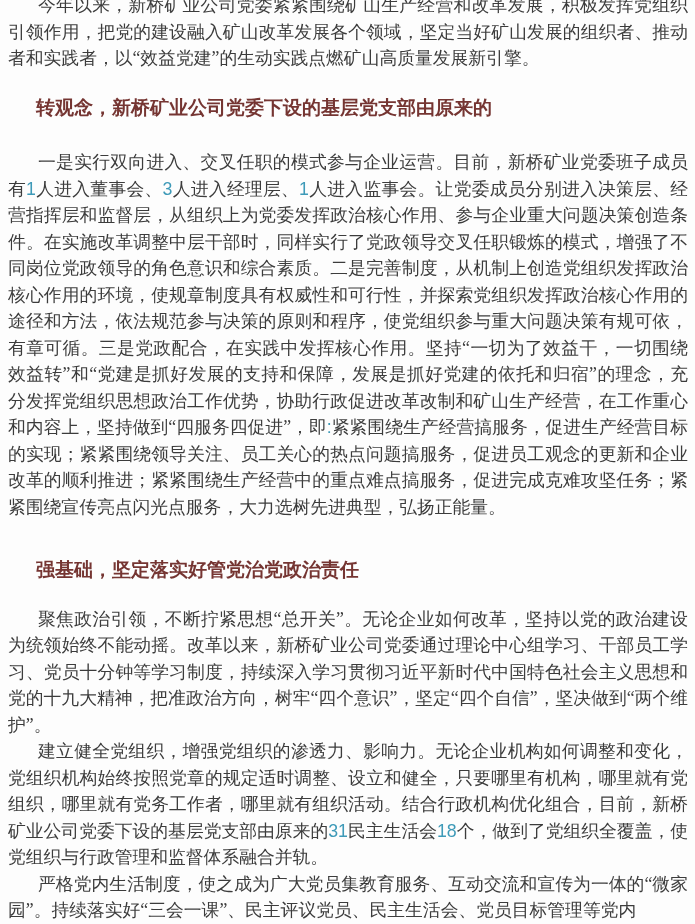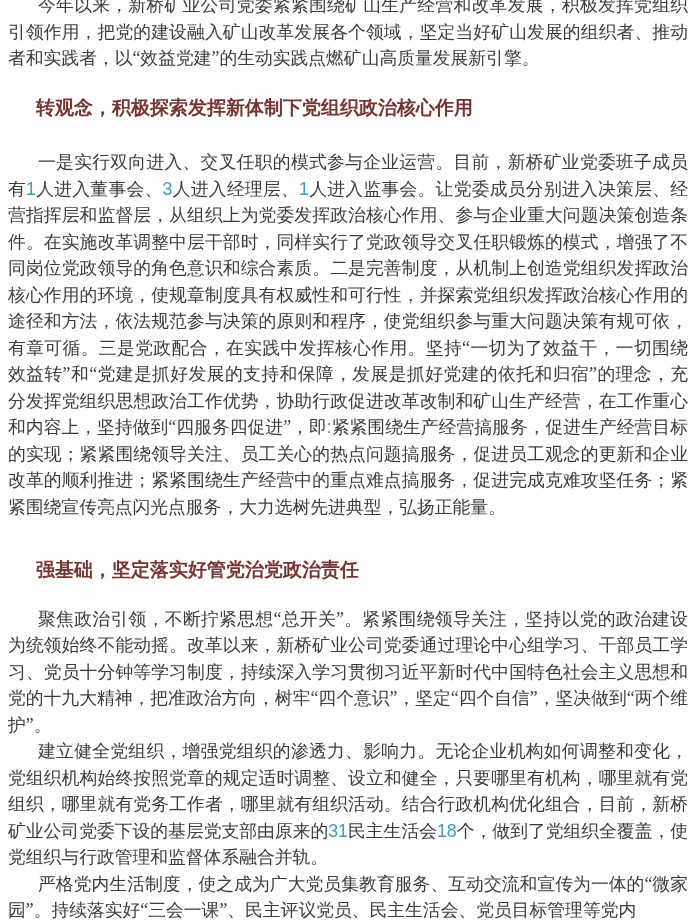--- a/index.html
+++ b/index.html
@@ -44,26 +44,26 @@
   }
 </style>
 </head>
 <body>
 
 <div class="page">
   <article>
 
     <p class="para"><span>今年以来，新桥矿业公司党委紧紧围绕矿山生产经营和改革发展，积极发挥党组织引领作用，把党的建设融入矿山改革发展各个领域，坚定当好矿山发展的组织者、推动者和实践者，以“效益党建”的生动实践点燃矿山高质量发展新引擎。</span></p>
 
-    <h2 class="section-heading">转观念，积极探索发挥新体制下党组织政治核心作用</h2>
+    <h2 class="section-heading">转观念，新桥矿业公司党委下设的基层党支部由原来的</h2>
 
     <p class="para"><span>一是实行双向进入、交叉任职的模式参与企业运营。目前，新桥矿业党委班子成员有</span><span class="num">1</span><span>人进入董事会、</span><span class="num">3</span><span>人进入经理层、</span><span class="num">1</span><span>人进入监事会。让党委成员分别进入决策层、经营指挥层和监督层，从组织上为党委发挥政治核心作用、参与企业重大问题决策创造条件。在实施改革调整中层干部时，同样实行了党政领导交叉任职锻炼的模式，增强了不同岗位党政领导的角色意识和综合素质。二是完善制度，从机制上创造党组织发挥政治核心作用的环境，使规章制度具有权威性和可行性，并探索党组织发挥政治核心作用的途径和方法，依法规范参与决策的原则和程序，使党组织参与重大问题决策有规可依，有章可循。三是党政配合，在实践中发挥核心作用。坚持“一切为了效益干，一切围绕效益转”和“党建是抓好发展的支持和保障，发展是抓好党建的依托和归宿”的理念，充分发挥党组织思想政治工作优势，协助行政促进改革改制和矿山生产经营，在工作重心和内容上，坚持做到“四服务四促进”，即</span><span class="num">:</span><span>紧紧围绕生产经营搞服务，促进生产经营目标的实现；紧紧围绕领导关注、员工关心的热点问题搞服务，促进员工观念的更新和企业改革的顺利推进；紧紧围绕生产经营中的重点难点搞服务，促进完成克难攻坚任务；紧紧围绕宣传亮点闪光点服务，大力选树先进典型，弘扬正能量。</span></p>
 
     <h2 class="section-heading section-heading--second">强基础，坚定落实好管党治党政治责任</h2>
 
-    <p class="para"><span>聚焦政治引领，不断拧紧思想“总开关”。紧紧围绕领导关注，坚持以党的政治建设为统领始终不能动摇。改革以来，新桥矿业公司党委通过理论中心组学习、干部员工学习、党员十分钟等学习制度，持续深入学习贯彻习近平新时代中国特色社会主义思想和党的十九大精神，把准政治方向，树牢“四个意识”，坚定“四个自信”，坚决做到“两个维护”。</span></p>
+    <p class="para"><span>聚焦政治引领，不断拧紧思想“总开关”。无论企业如何改革，坚持以党的政治建设为统领始终不能动摇。改革以来，新桥矿业公司党委通过理论中心组学习、干部员工学习、党员十分钟等学习制度，持续深入学习贯彻习近平新时代中国特色社会主义思想和党的十九大精神，把准政治方向，树牢“四个意识”，坚定“四个自信”，坚决做到“两个维护”。</span></p>
 
     <p class="para"><span>建立健全党组织，增强党组织的渗透力、影响力。无论企业机构如何调整和变化，党组织机构始终按照党章的规定适时调整、设立和健全，只要哪里有机构，哪里就有党组织，哪里就有党务工作者，哪里就有组织活动。结合行政机构优化组合，目前，新桥矿业公司党委下设的基层党支部由原来的</span><span class="num">31</span><span>民主生活会</span><span class="num">18</span><span>个，做到了党组织全覆盖，使党组织与行政管理和监督体系融合并轨。</span></p>
 
     <p class="para"><span>严格党内生活制度，使之成为广大党员集教育服务、互动交流和宣传为一体的“微家园”。持续落实好“三会一课”、民主评议党员、民主生活会、党员目标管理等党内</span></p>
 
   </article>
 </div>
 
 </body></html>

